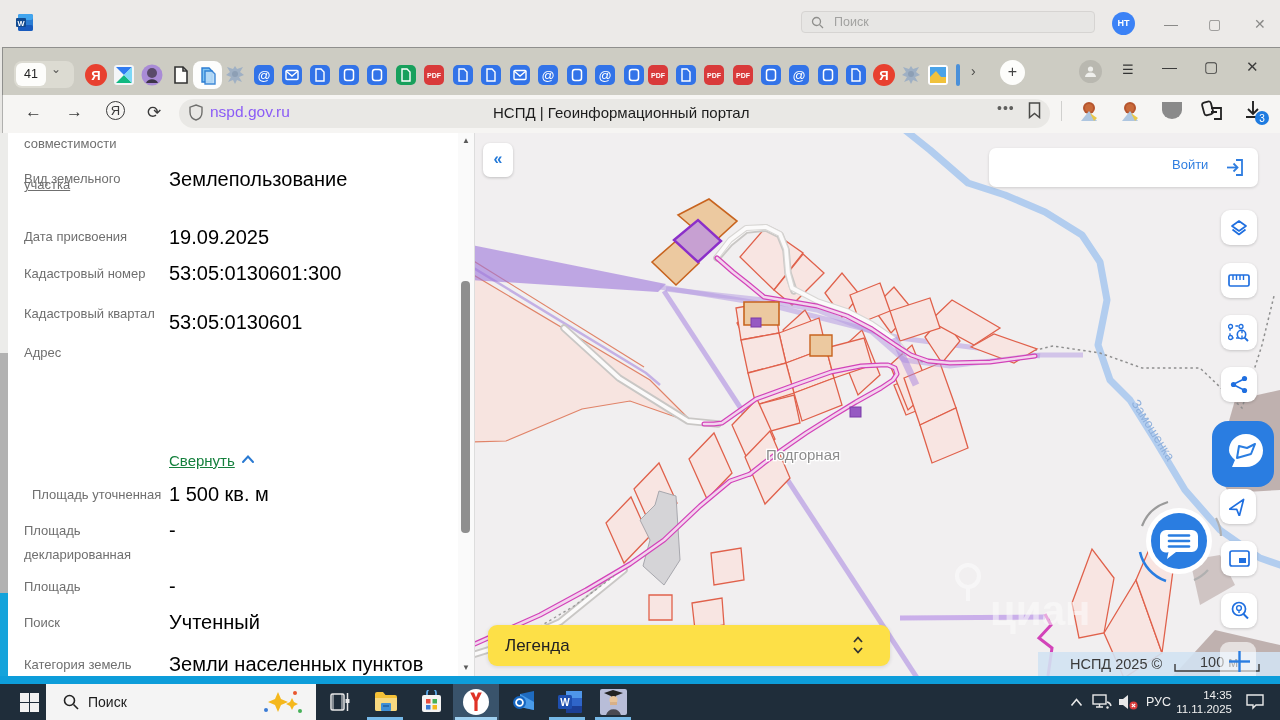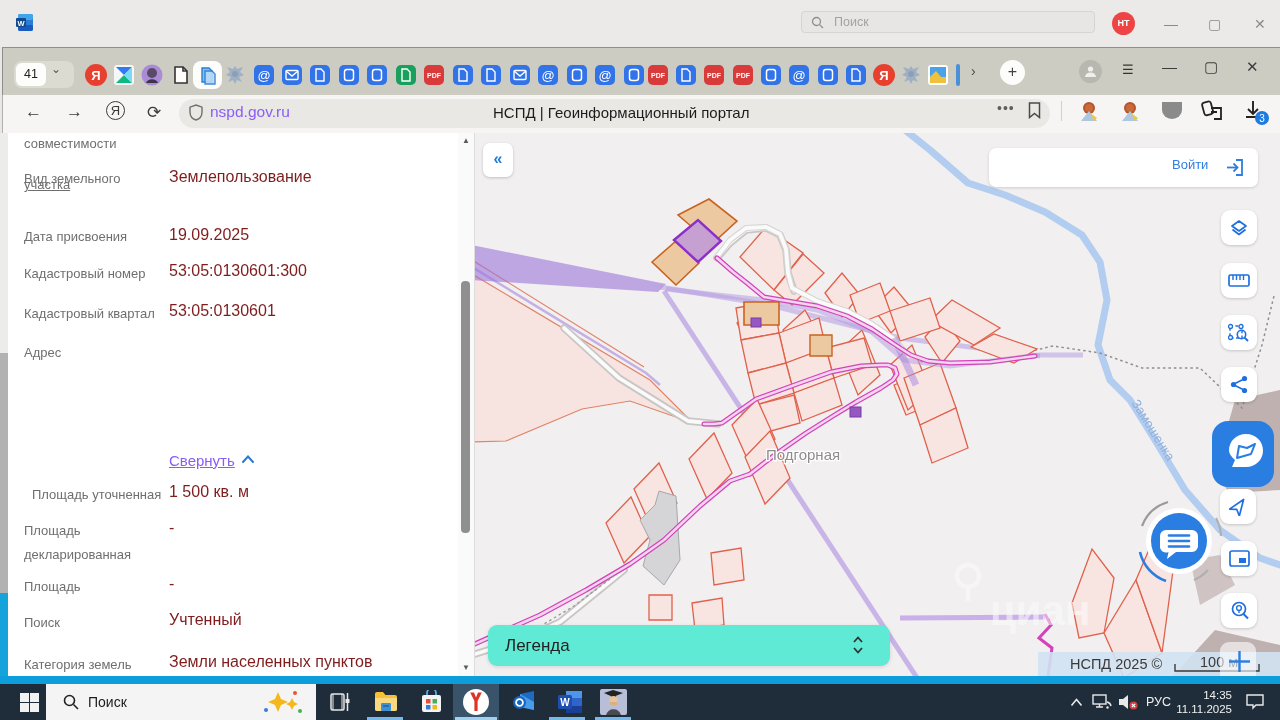--- a/index.html
+++ b/index.html
@@ -3,21 +3,21 @@
 <style>
   * { margin:0; padding:0; box-sizing:border-box; }
   html,body { width:1280px; height:720px; overflow:hidden; font-family:"Liberation Sans",sans-serif; }
   .abs { position:absolute; }
   #screen { position:relative; width:1280px; height:720px; background:#e8e7e4; }
 
   
   #wordbar { left:0; top:0; width:1280px; height:47px; background:#eceae8; }
   #wordbar .title { left:53px; top:16px; font-size:11.2px; letter-spacing:-0.1px; color:#9b9b98; white-space:nowrap; }
   #wsearch { left:801px; top:11px; width:294px; height:22px; background:#e7e6e4; border:1px solid #d6d4d2; border-radius:4px; color:#a2a2a0; font-size:12.5px; line-height:20px; padding-left:32px; }
-  #wavatar { left:1112px; top:12px; width:23px; height:23px; border-radius:50%; background:#ef4444; color:#fff; font-size:9px; font-weight:bold; text-align:center; line-height:23px; }
+  #wavatar { left:1112px; top:12px; width:23px; height:23px; border-radius:50%; background:#3b82f6; color:#fff; font-size:9px; font-weight:bold; text-align:center; line-height:23px; }
   .wbtn { top:16px; color:#8a8a88; font-size:14px; }
 
   
   #tabstrip { left:2px; top:47px; width:1278px; height:48px; background:#cdccc3; border-top:1px solid #8f8f8d; border-left:1px solid #8f8f8d; }
   .wc { position:absolute; top:10px; color:#3c3c3c; font-size:15px; }
 
   
   #toolbar { left:2px; top:95px; width:1278px; height:38px; background:#f6f5f3; border-left:1px solid #b0b0ae; }
   #urlbar { left:176px; top:4px; width:871px; height:29px; background:#e9e8e5; border-radius:15px; }
   .tbico { position:absolute; top:4px; color:#3a3a3a; font-size:17px; }
@@ -26,32 +26,32 @@
   #content { left:0; top:133px; width:1280px; height:543px; background:#fff; }
   
   #sl1 { left:0; top:133px; width:8px; height:220px; background:#ececea; }
   #sl2 { left:0; top:353px; width:8px; height:240px; background:#b2b2b2; }
   #sl3 { left:0; top:593px; width:8px; height:83px; background:#14a3db; }
   #cyanstrip { left:0; top:676px; width:1280px; height:8px; background:#0d9dda; }
 
   
   #panel { left:8px; top:133px; width:450px; height:543px; background:#fff; overflow:hidden; }
   .lab { position:absolute; left:16px; color:#6f6f6f; font-size:13px; }
-  .val { position:absolute; left:161px; color:#7f1d1d; font-size:16px; }
+  .val { position:absolute; left:161px; color:#000000; font-size:20px; }
   #scroll { left:458px; top:133px; width:16px; height:543px; background:#fafafa; }
   #thumb { left:3px; top:148px; width:9px; height:252px; background:#8f8f8f; border-radius:4px; position:absolute;}
 
   
   #map { left:474px; top:133px; width:806px; height:543px; background:#f1eff0; }
 
   
   .mbtn { position:absolute; width:36px; height:35px; background:#fff; border-radius:9px; box-shadow:0 1px 3px rgba(0,0,0,.18); }
   #collapse { left:483px; top:143px; width:30px; height:34px; background:#fff; border-radius:7px; box-shadow:0 1px 3px rgba(0,0,0,.2); color:#2479d8; text-align:center; font-size:16px; font-weight:bold; line-height:32px;}
   #login { left:989px; top:148px; width:269px; height:39px; background:#fff; border-radius:7px; box-shadow:0 1px 3px rgba(0,0,0,.15); }
-  #legend { left:488px; top:625px; width:402px; height:41px; background:#5eead4; border-radius:9px; box-shadow:0 1px 4px rgba(0,0,0,.12); font-size:17px; color:#222; line-height:41px; padding-left:17px;}
+  #legend { left:488px; top:625px; width:402px; height:41px; background:#fde047; border-radius:9px; box-shadow:0 1px 4px rgba(0,0,0,.12); font-size:17px; color:#222; line-height:41px; padding-left:17px;}
   #scalebar { left:1038px; top:652px; width:242px; height:24px; background:rgba(209,226,242,.9); }
 
   
   #taskbar { left:0; top:684px; width:1280px; height:36px; background:#1f2d3a; }
   #tsearch { left:46px; top:684px; width:270px; height:36px; background:#f4f4f4; color:#1b1b1b; font-size:14px; line-height:36px; padding-left:42px;}
   .runbar { position:absolute; top:717px; height:3px; background:#76b9e8; }
 </style></head>
 <body>
 <div id="screen">
 
@@ -282,23 +282,23 @@
   <div id="panel" class="abs">
     <div class="lab" style="top:3px;">совместимости</div>
     <div class="lab" style="top:38px;">Вид земельного</div>
     <div class="lab" style="top:44px;text-decoration:underline;">участка</div>
     <div class="val" style="top:35px;">Землепользование</div>
     <div class="lab" style="top:96px;">Дата присвоения</div>
     <div class="val" style="top:93px;">19.09.2025</div>
     <div class="lab" style="top:133px;">Кадастровый номер</div>
     <div class="val" style="top:129px;">53:05:0130601:300</div>
     <div class="lab" style="top:173px;">Кадастровый квартал</div>
-    <div class="val" style="top:169px;text-align:right;">53:05:0130601</div>
+    <div class="val" style="top:178px;text-align:right;">53:05:0130601</div>
     <div class="lab" style="top:212px;">Адрес</div>
-    <div class="val" style="top:319px;color:#8b5cf6;font-size:15px;text-decoration:underline;">Свернуть</div>
+    <div class="val" style="top:319px;color:#15803d;font-size:15px;text-decoration:underline;">Свернуть</div>
     <svg class="abs" style="left:233px;top:321px" width="14" height="10" viewBox="0 0 14 10">
         <path d="M2 8 L7 2.5 L12 8" fill="none" stroke="#2a7ad2" stroke-width="2" stroke-linecap="round"></path>
       </svg>
     <div class="lab" style="top:354px;margin-left:8px;">Площадь уточненная</div>
     <div class="val" style="top:350px;">1 500 кв. м</div>
     <div class="lab" style="top:390px;">Площадь</div>
     <div class="lab" style="top:414px;">декларированная</div>
     <div class="val" style="top:386px;">-</div>
     <div class="lab" style="top:446px;">Площадь</div>
     <div class="val" style="top:442px;">-</div>

